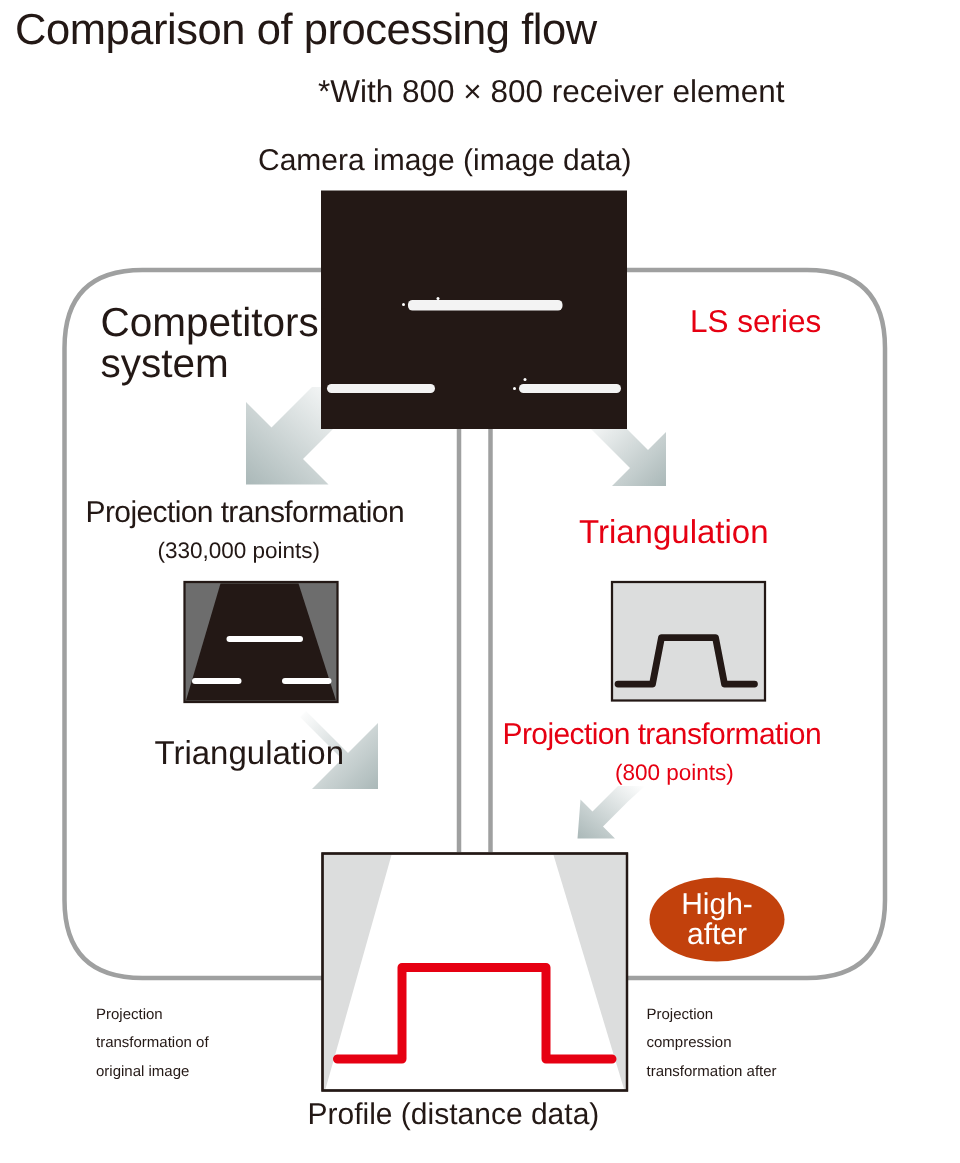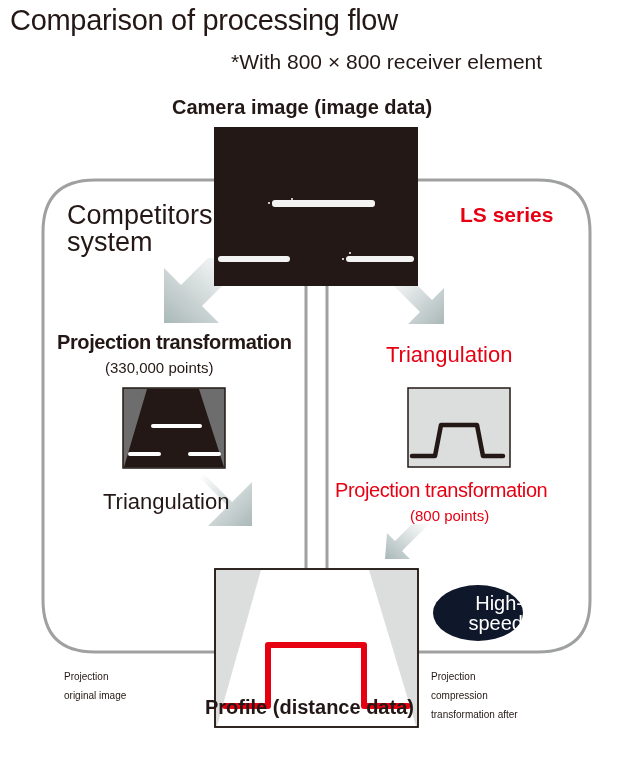--- a/index.html
+++ b/index.html
@@ -1,25 +1,25 @@
 <!DOCTYPE html>
 <html><head>
 <meta charset="utf-8">
 <style>
   html, body { margin:0; padding:0; background:#ffffff; }
   body { width:640px; height:775px; position:relative; overflow:hidden; font-family:"Liberation Sans", sans-serif; color:#231815; }
   .abs { position:absolute; }
   .title { left:10px; top:4px; font-size:29px; font-weight:normal; letter-spacing:-0.3px; white-space:nowrap; }
-  .subtitle { left:231px; top:50px; font-size:21px; white-space:nowrap; }
-  .center-label { font-size:20px; white-space:nowrap; text-align:left;font-weight:bold; }
+  .subtitle { left:212px; top:50px; font-size:21px; white-space:nowrap; }
+  .center-label { font-size:20px; white-space:nowrap; text-align:left; }
   .red { color:#e60012; }
   .sm { font-size:15px; }
   .side-note { font-size:10px; line-height:19px; }
   svg.diagram { position:absolute; left:0; top:0; }
-  .badge { left:433px; top:585px; width:90px; height:56px; border-radius:50%; background:#0f172a; color:#fff; font-size:20px; line-height:20px; text-align:center; display:flex; flex-direction:column; justify-content:center;align-items:flex-end; }
+  .badge { left:433px; top:585px; width:90px; height:56px; border-radius:50%; background:#c2410c; color:#fff; font-size:20px; line-height:20px; text-align:center; display:flex; flex-direction:column; justify-content:center; }
 </style>
 </head>
 <body>
 
 <svg class="diagram" width="640" height="775" viewBox="0 0 640 775">
   <defs>
     <linearGradient id="arrowGradL" x1="1" y1="0" x2="0" y2="1">
       <stop offset="0" stop-color="#ffffff"></stop>
       <stop offset="1" stop-color="#aab8b8"></stop>
     </linearGradient>
@@ -79,41 +79,42 @@
 <div class="abs title">Comparison of processing flow</div>
 <div class="abs subtitle">*With 800 × 800 receiver element</div>
 
 <div class="abs center-label" style="left:172px; top:96px;">Camera image (image data)</div>
 
 <div class="abs" style="left:67px; top:202px; font-size:27px; line-height:27px;">
   <div>Competitors’</div>
   <div>system</div>
 </div>
 
-<div class="abs red" style="left:460px; top:203px; font-size:21px;font-weight:bold;">LS series</div>
+<div class="abs red" style="left:460px; top:203px; font-size:21px;">LS series</div>
 
 <div class="abs center-label" style="left:57px; top:331px; font-size:20px; letter-spacing:-0.4px;">Projection transformation</div>
 <div class="abs sm" style="left:105px; top:359px;">(330,000 points)</div>
 
 <div class="abs red" style="left:386px; top:342px; font-size:22px;">Triangulation</div>
 
 <div class="abs" style="left:103px; top:489px; font-size:22px;">Triangulation</div>
 
 <div class="abs red" style="left:335px; top:479px; font-size:20px; letter-spacing:-0.4px; white-space:nowrap;">Projection transformation</div>
 <div class="abs red sm" style="left:410px; top:507px;">(800 points)</div>
 
 <div class="abs badge">
   <span>High-</span>
-  <span>speed</span>
+  <span>after</span>
 </div>
 
 <div class="abs side-note" style="left:64px; top:667px;">
   <div>Projection</div>
+  <div>transformation of</div>
   <div>original image</div>
 </div>
 
 <div class="abs side-note" style="left:431px; top:667px;">
   <div>Projection</div>
   <div>compression</div>
   <div>transformation after</div>
 </div>
 
-<div class="abs center-label" style="left:205px; top:696px;">Profile (distance data)</div>
+<div class="abs center-label" style="left:205px; top:732px;">Profile (distance data)</div>
 
 </body></html>

